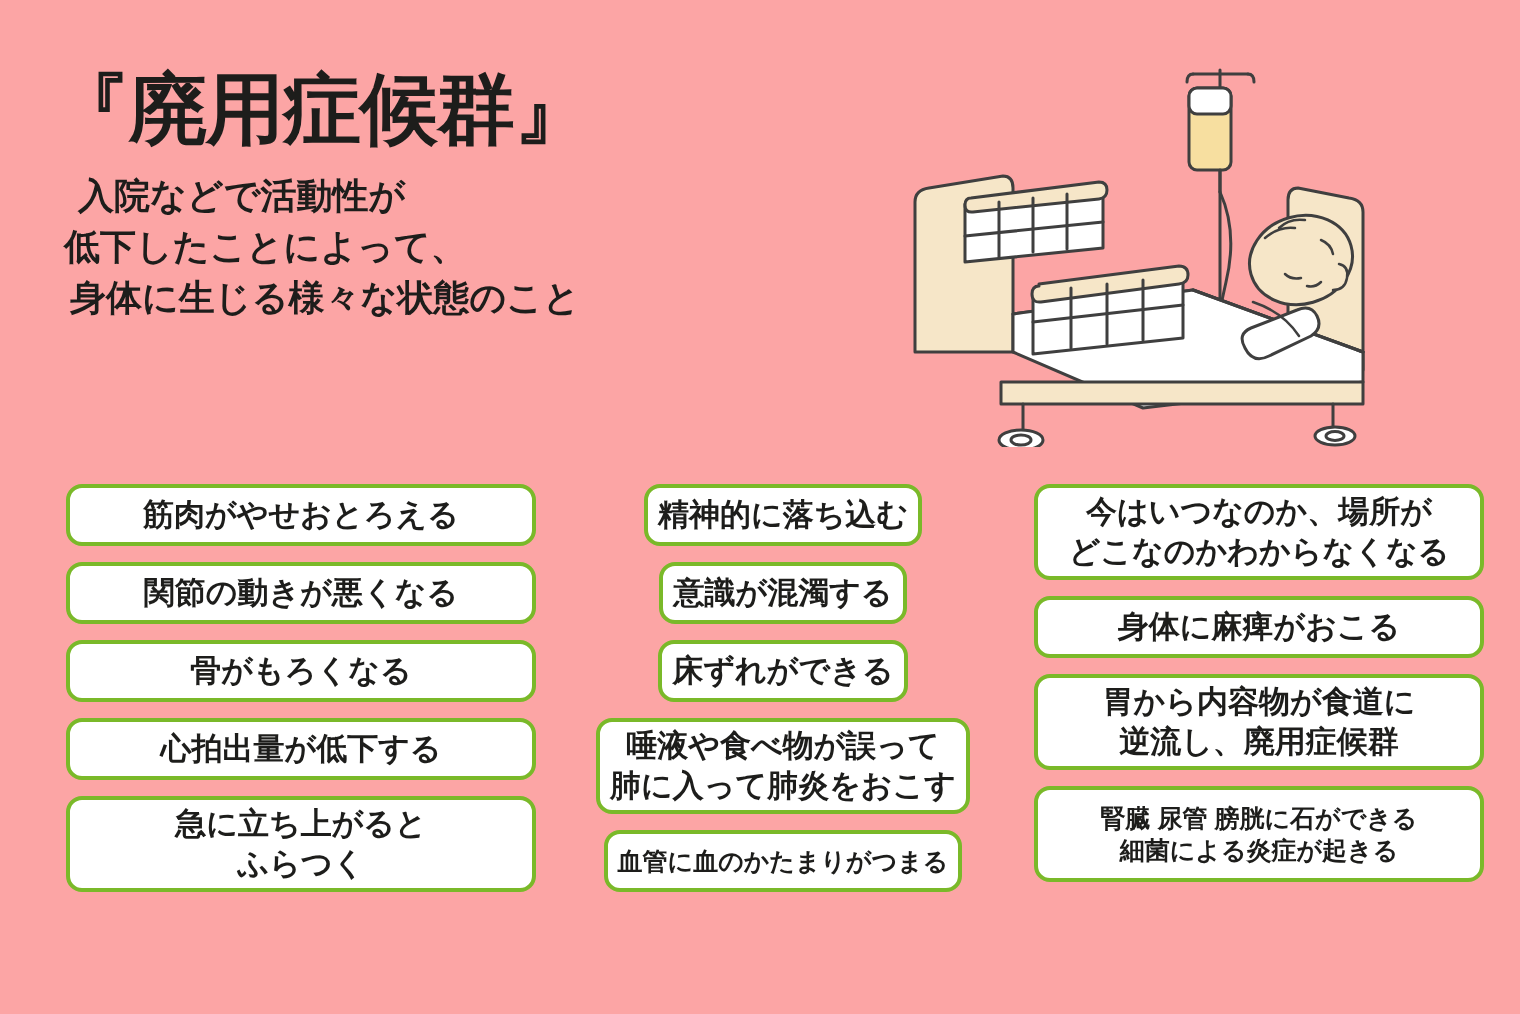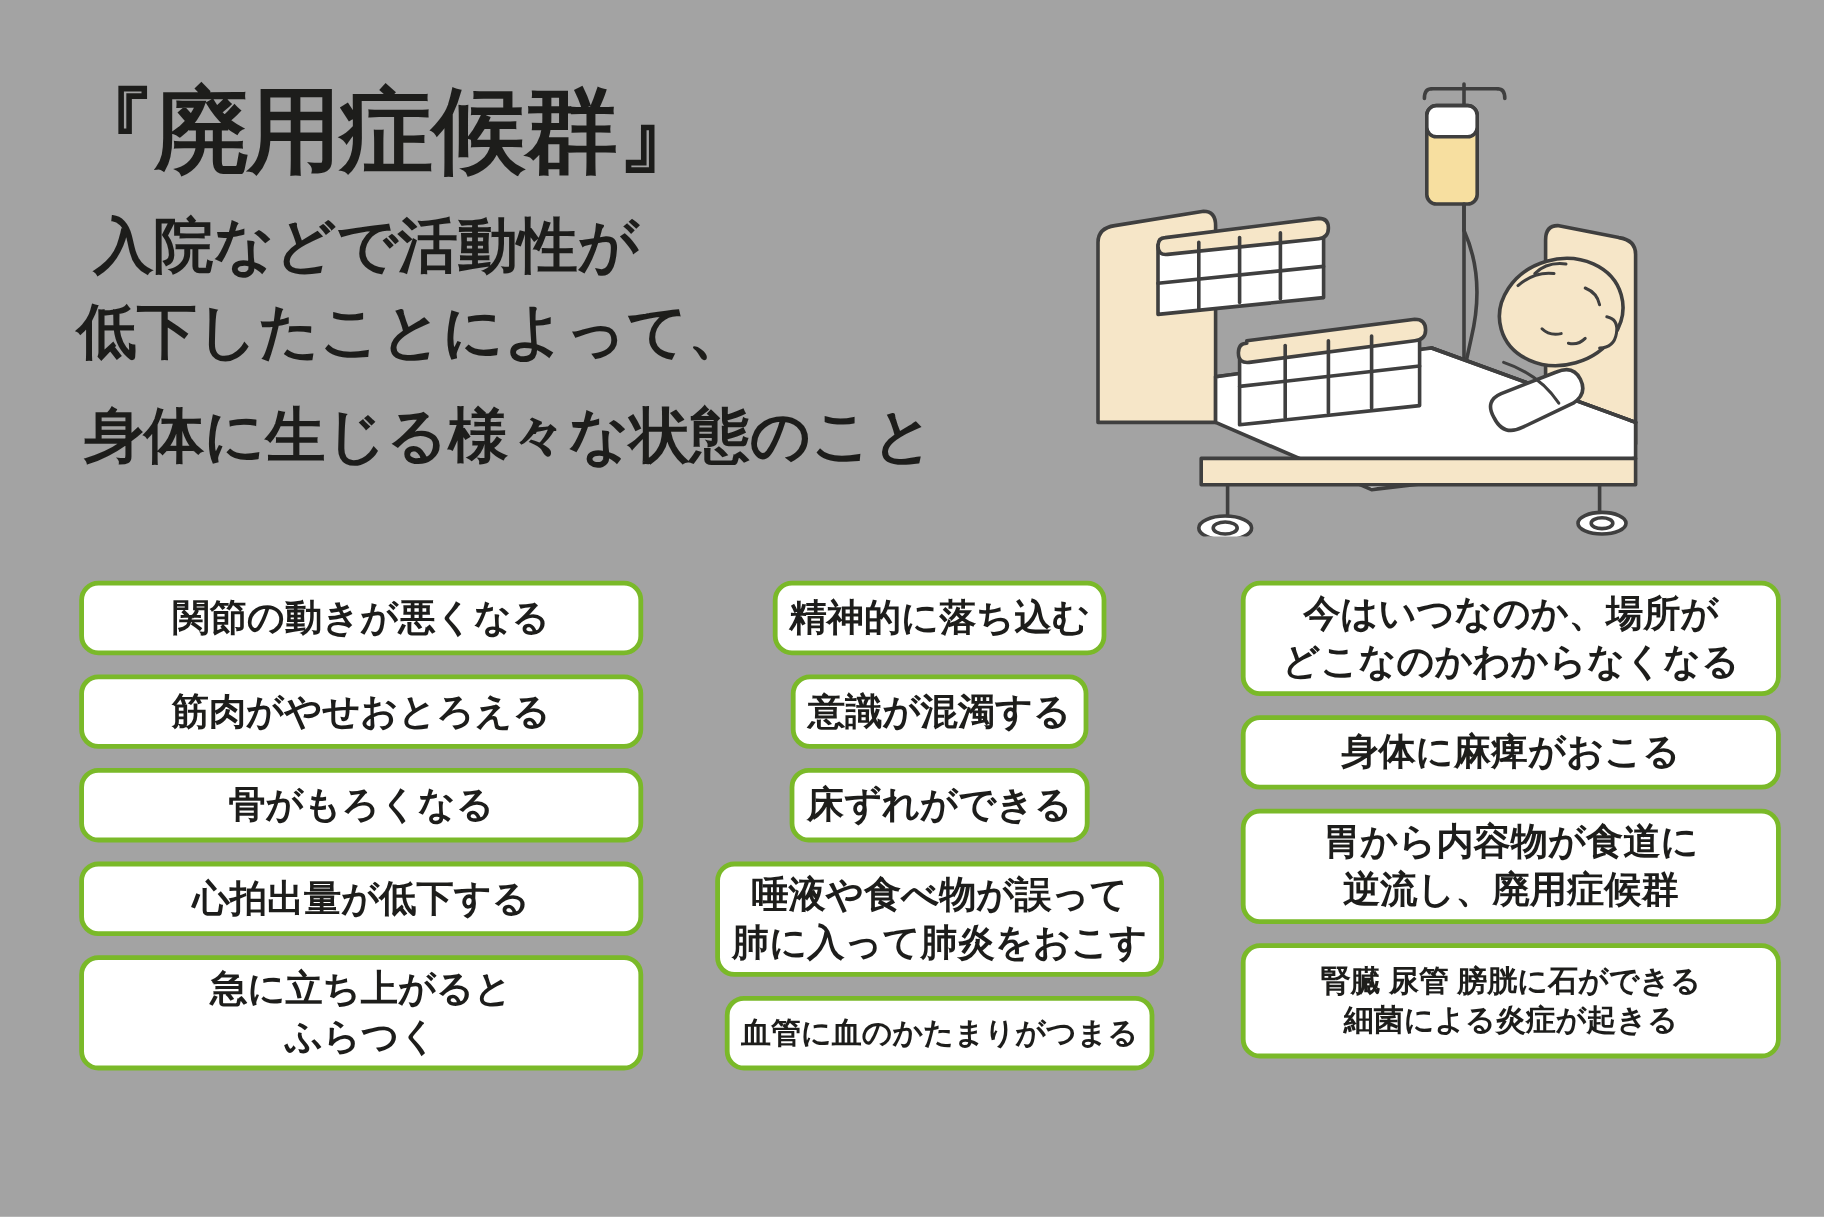--- a/index.html
+++ b/index.html
@@ -12,52 +12,52 @@
     height: 1014px;
     font-family: "Liberation Sans", "DejaVu Sans", sans-serif;
     overflow: hidden;
     position: relative;
   }
 
   #stage {
     position: relative;
     width: 1520px;
     height: 1014px;
-    background: #a3a3a3;
+    background: #fca5a5;
   }
 
   
   .header {
     position: absolute;
     left: 52px;
     top: 70px;
     width: 830px;
   }
   .title {
     font-size: 78px;
     font-weight: bold;
     line-height: 1.0;
     color: #1d1d1b;
     letter-spacing: -1px;
     white-space: nowrap;
   }
   .subtitle {
     margin-top: 22px;
-    font-size: 50px;
+    font-size: 36px;
     font-weight: bold;
     line-height: 1.42;
     color: #1d1d1b;
     letter-spacing: 0px;
   }
   .subtitle div {
     white-space: nowrap;
   }
   .subtitle .l1 { padding-left: 26px; }
   .subtitle .l2 { padding-left: 12px; }
-  .subtitle .l3 { padding-left: 18px; margin-top: 16px; }
+  .subtitle .l3 { padding-left: 18px; }
 
   
   .illustration {
     position: absolute;
     left: 893px;
     top: 52px;
     width: 565px;
     height: 395px;
   }
   .illustration svg { display: block; }
@@ -180,24 +180,24 @@
 
         <path d="M360 250 q30 10 46 34" stroke-width="2.5"></path>
       </g>
     </svg>
   </div>
 
   <div class="columns">
 
     <div class="col col-1">
       <div class="box h1line">
+        <span class="inner">筋肉がやせおとろえる</span>
+      </div>
+      <div class="box h1line">
         <span class="inner">関節の動きが悪くなる</span>
-      </div>
-      <div class="box h1line">
-        <span class="inner">筋肉がやせおとろえる</span>
       </div>
       <div class="box h1line">
         <span class="inner">骨がもろくなる</span>
       </div>
       <div class="box h1line">
         <span class="inner">心拍出量が低下する</span>
       </div>
       <div class="box h2line">
         <span class="inner">急に立ち上がると
 ふらつく</span>

